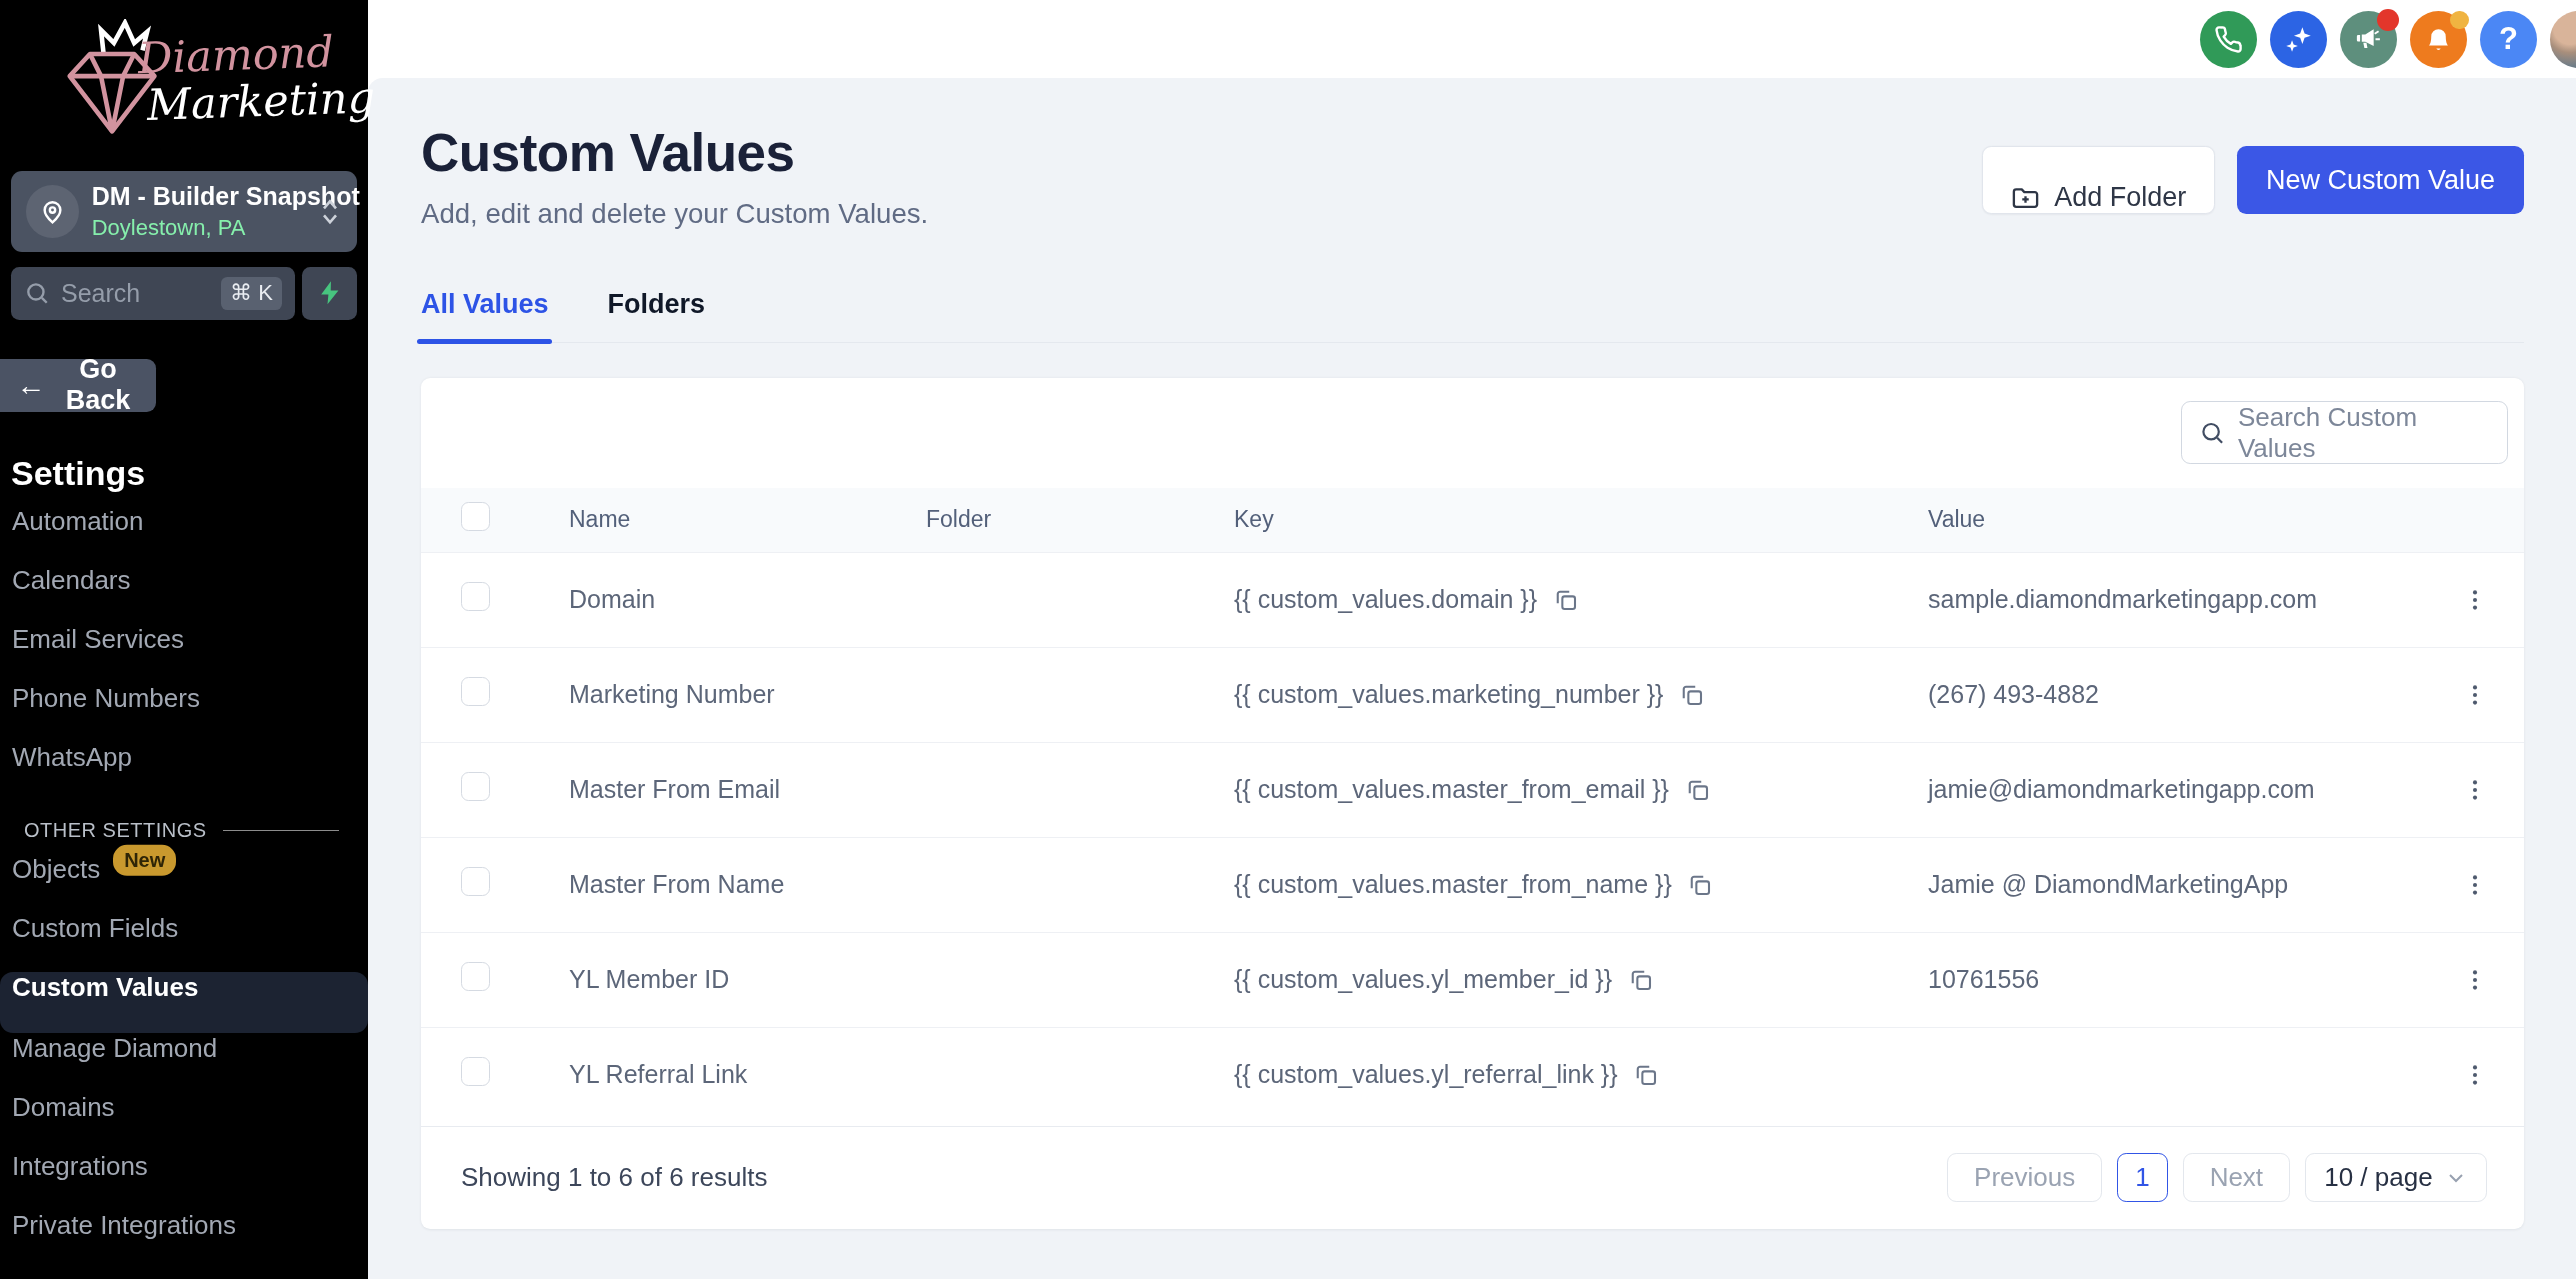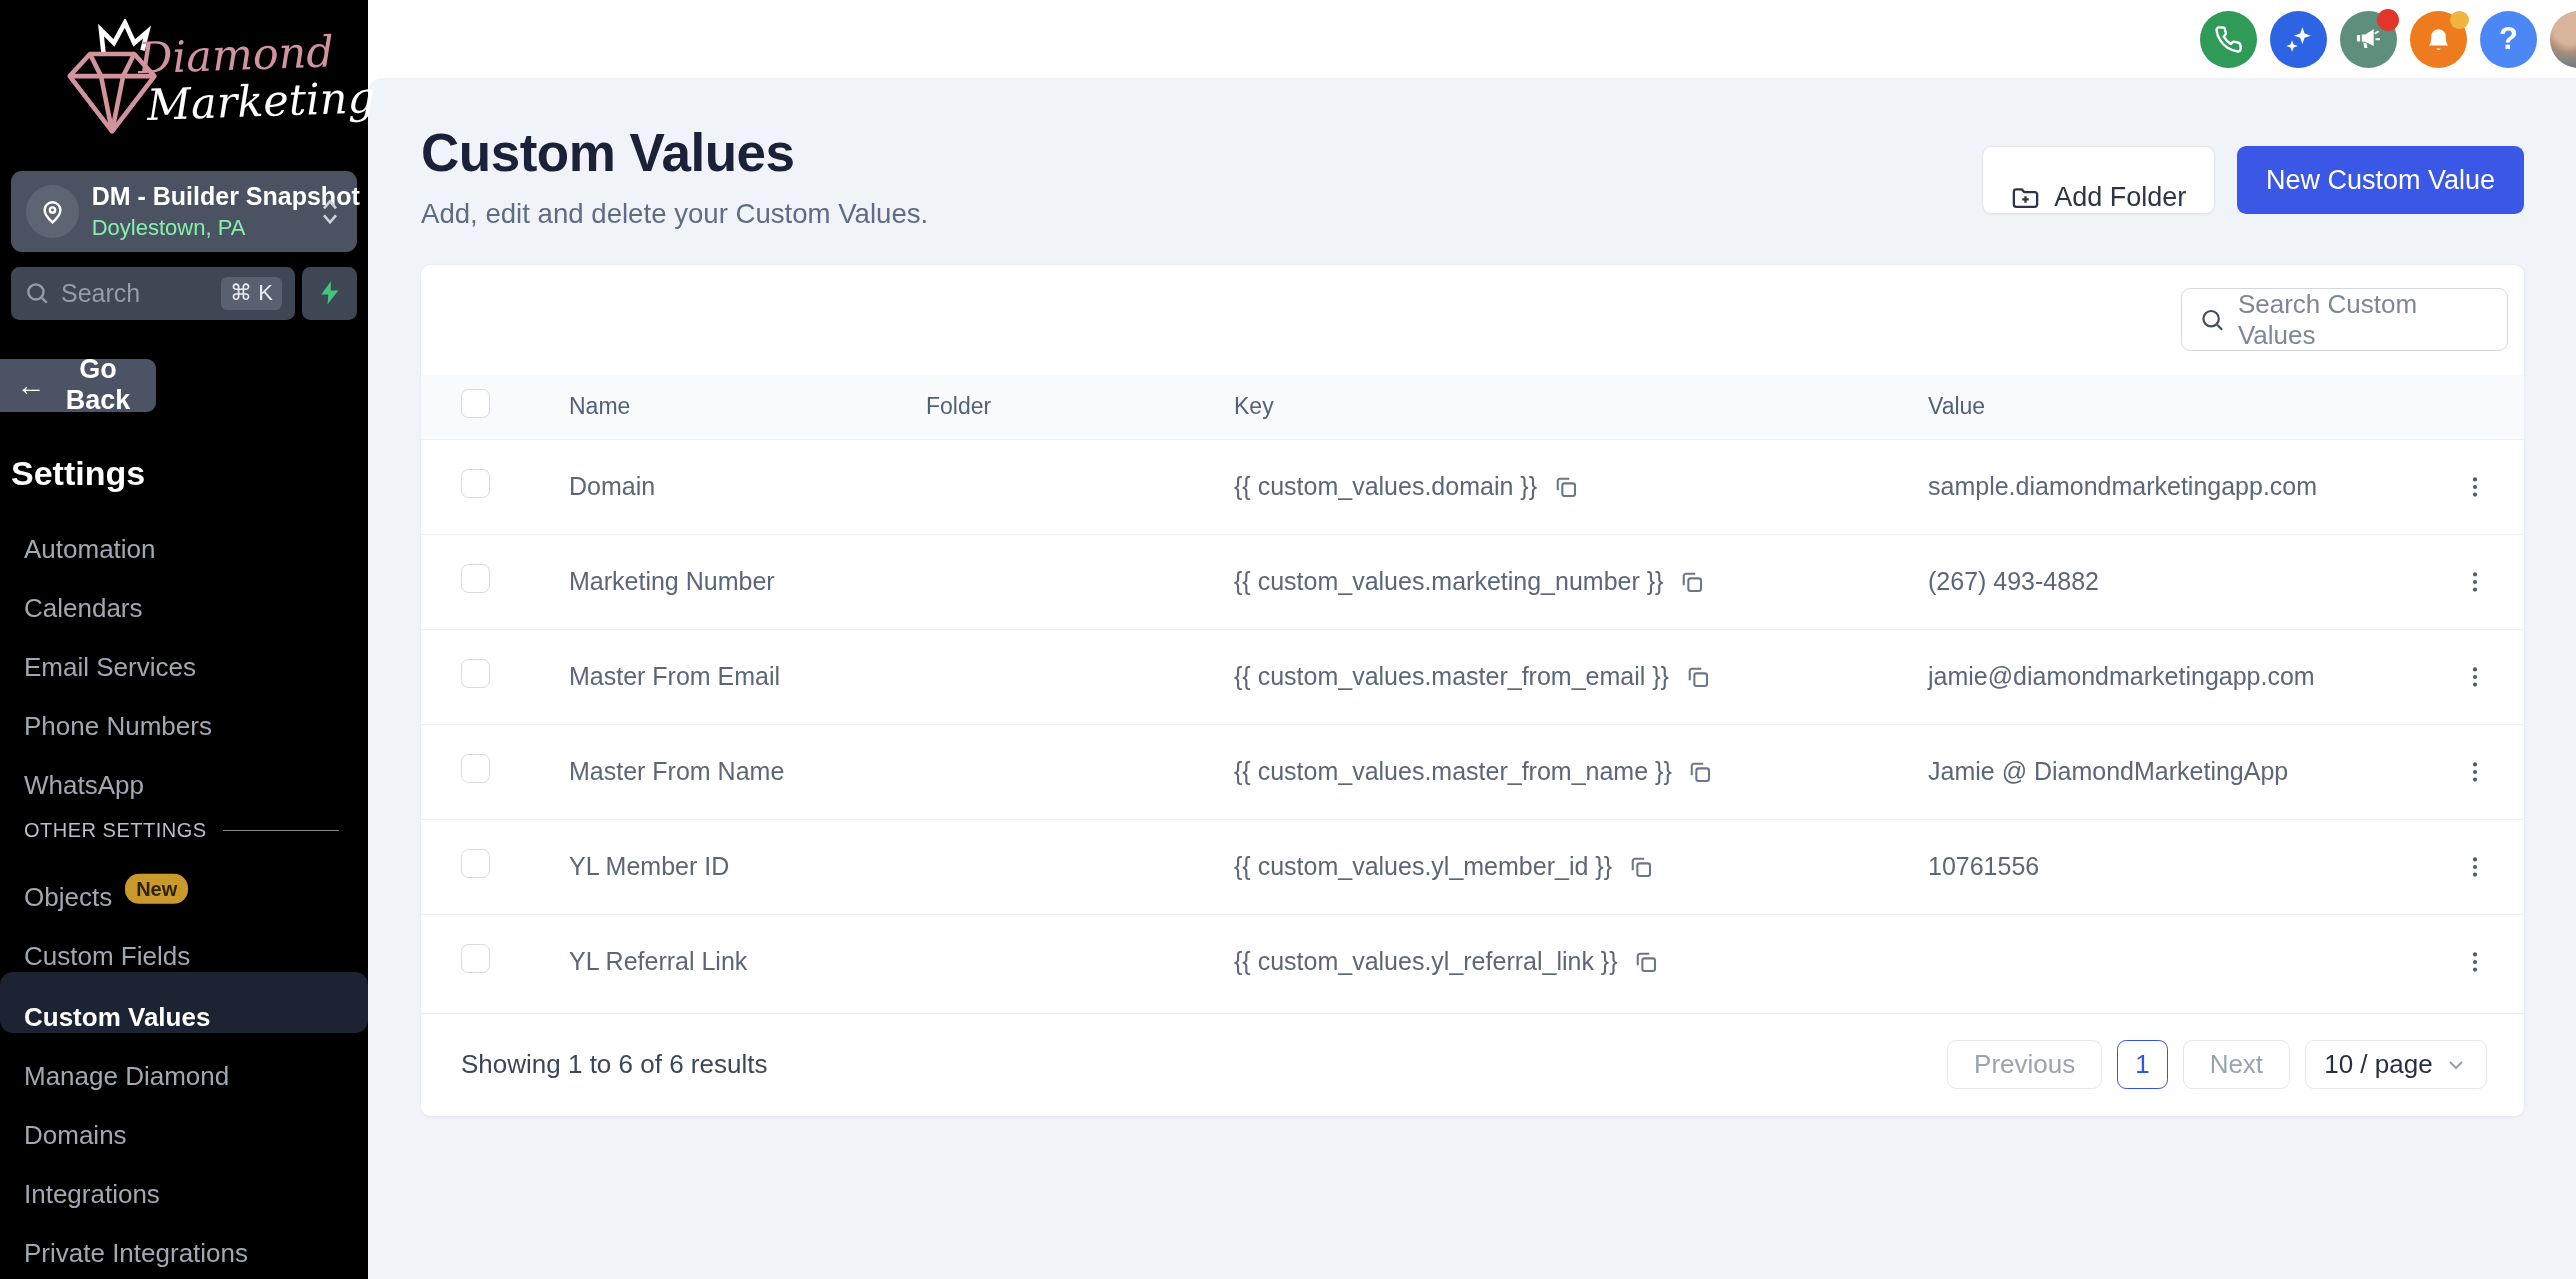--- a/index.html
+++ b/index.html
@@ -57,21 +57,21 @@
     border-radius: 0 9.2px 9.2px 0; color: #fff; font-size: 27px; font-weight: bold;
     display: flex; align-items: center; gap: 11px; padding: 0 16.5px; cursor: pointer;
     font-family: "Liberation Sans", sans-serif;
   }
   .go-back .arrow { font-size: 29px; line-height: 1; }
 
   .settings-title { margin: 42px 0 13px 11px; font-size: 34px; font-weight: bold; color: #fff; }
 
   .side-nav { display: flex; flex-direction: column; }
   .nav-item {
-    height: 59px; display: flex; align-items: flex-end; padding-left: 24px;
+    height: 59px; display: flex; align-items: flex-start; padding-left: 12px;
     color: #a2a8b3; font-size: 26px; cursor: pointer; white-space: nowrap;
   }
   .nav-item.active {
     background: #1c2332; color: #fff; font-weight: bold; border-radius: 13px; height: 61px;
   }
   .other-settings { display: flex; align-items: center; height: 48px; padding-left: 24px; margin-top: 5.5px; }
   .other-settings .lbl { color: #b9bfc8; font-size: 20px; letter-spacing: 0.5px; white-space: nowrap; }
   .other-settings .rule { flex: 1; height: 0.9px; background: rgba(255,255,255,0.55); margin: 0 29px 0 16.5px; }
   .badge-new {
     background: #c9992e; color: #2f2506; font-size: 20px; font-weight: bold;
@@ -331,20 +331,24 @@
                 <line x1="9.5" y1="13.5" x2="14.5" y2="13.5"></line>
             </svg>
             <span>Add Folder</span>
           </button>
           <button class="btn-primary">
             <span>New Custom Value</span>
           </button>
         </div>
       </div>
 
+      <div class="tabs">
+        <div class="tab active">All Values</div>
+        <div class="tab inactive">Folders</div>
+      </div>
 
       <section class="card">
 
         <div class="card-top">
           <div class="cv-search">
             <svg width="27.6" height="27.6" viewBox="0 0 24 24" fill="none" stroke="#414d63" stroke-width="2">
               <circle cx="11" cy="11" r="7"></circle>
                 <line x1="16.5" y1="16.5" x2="21" y2="21"></line>
             </svg>
             <span class="ph">Search Custom Values</span>

